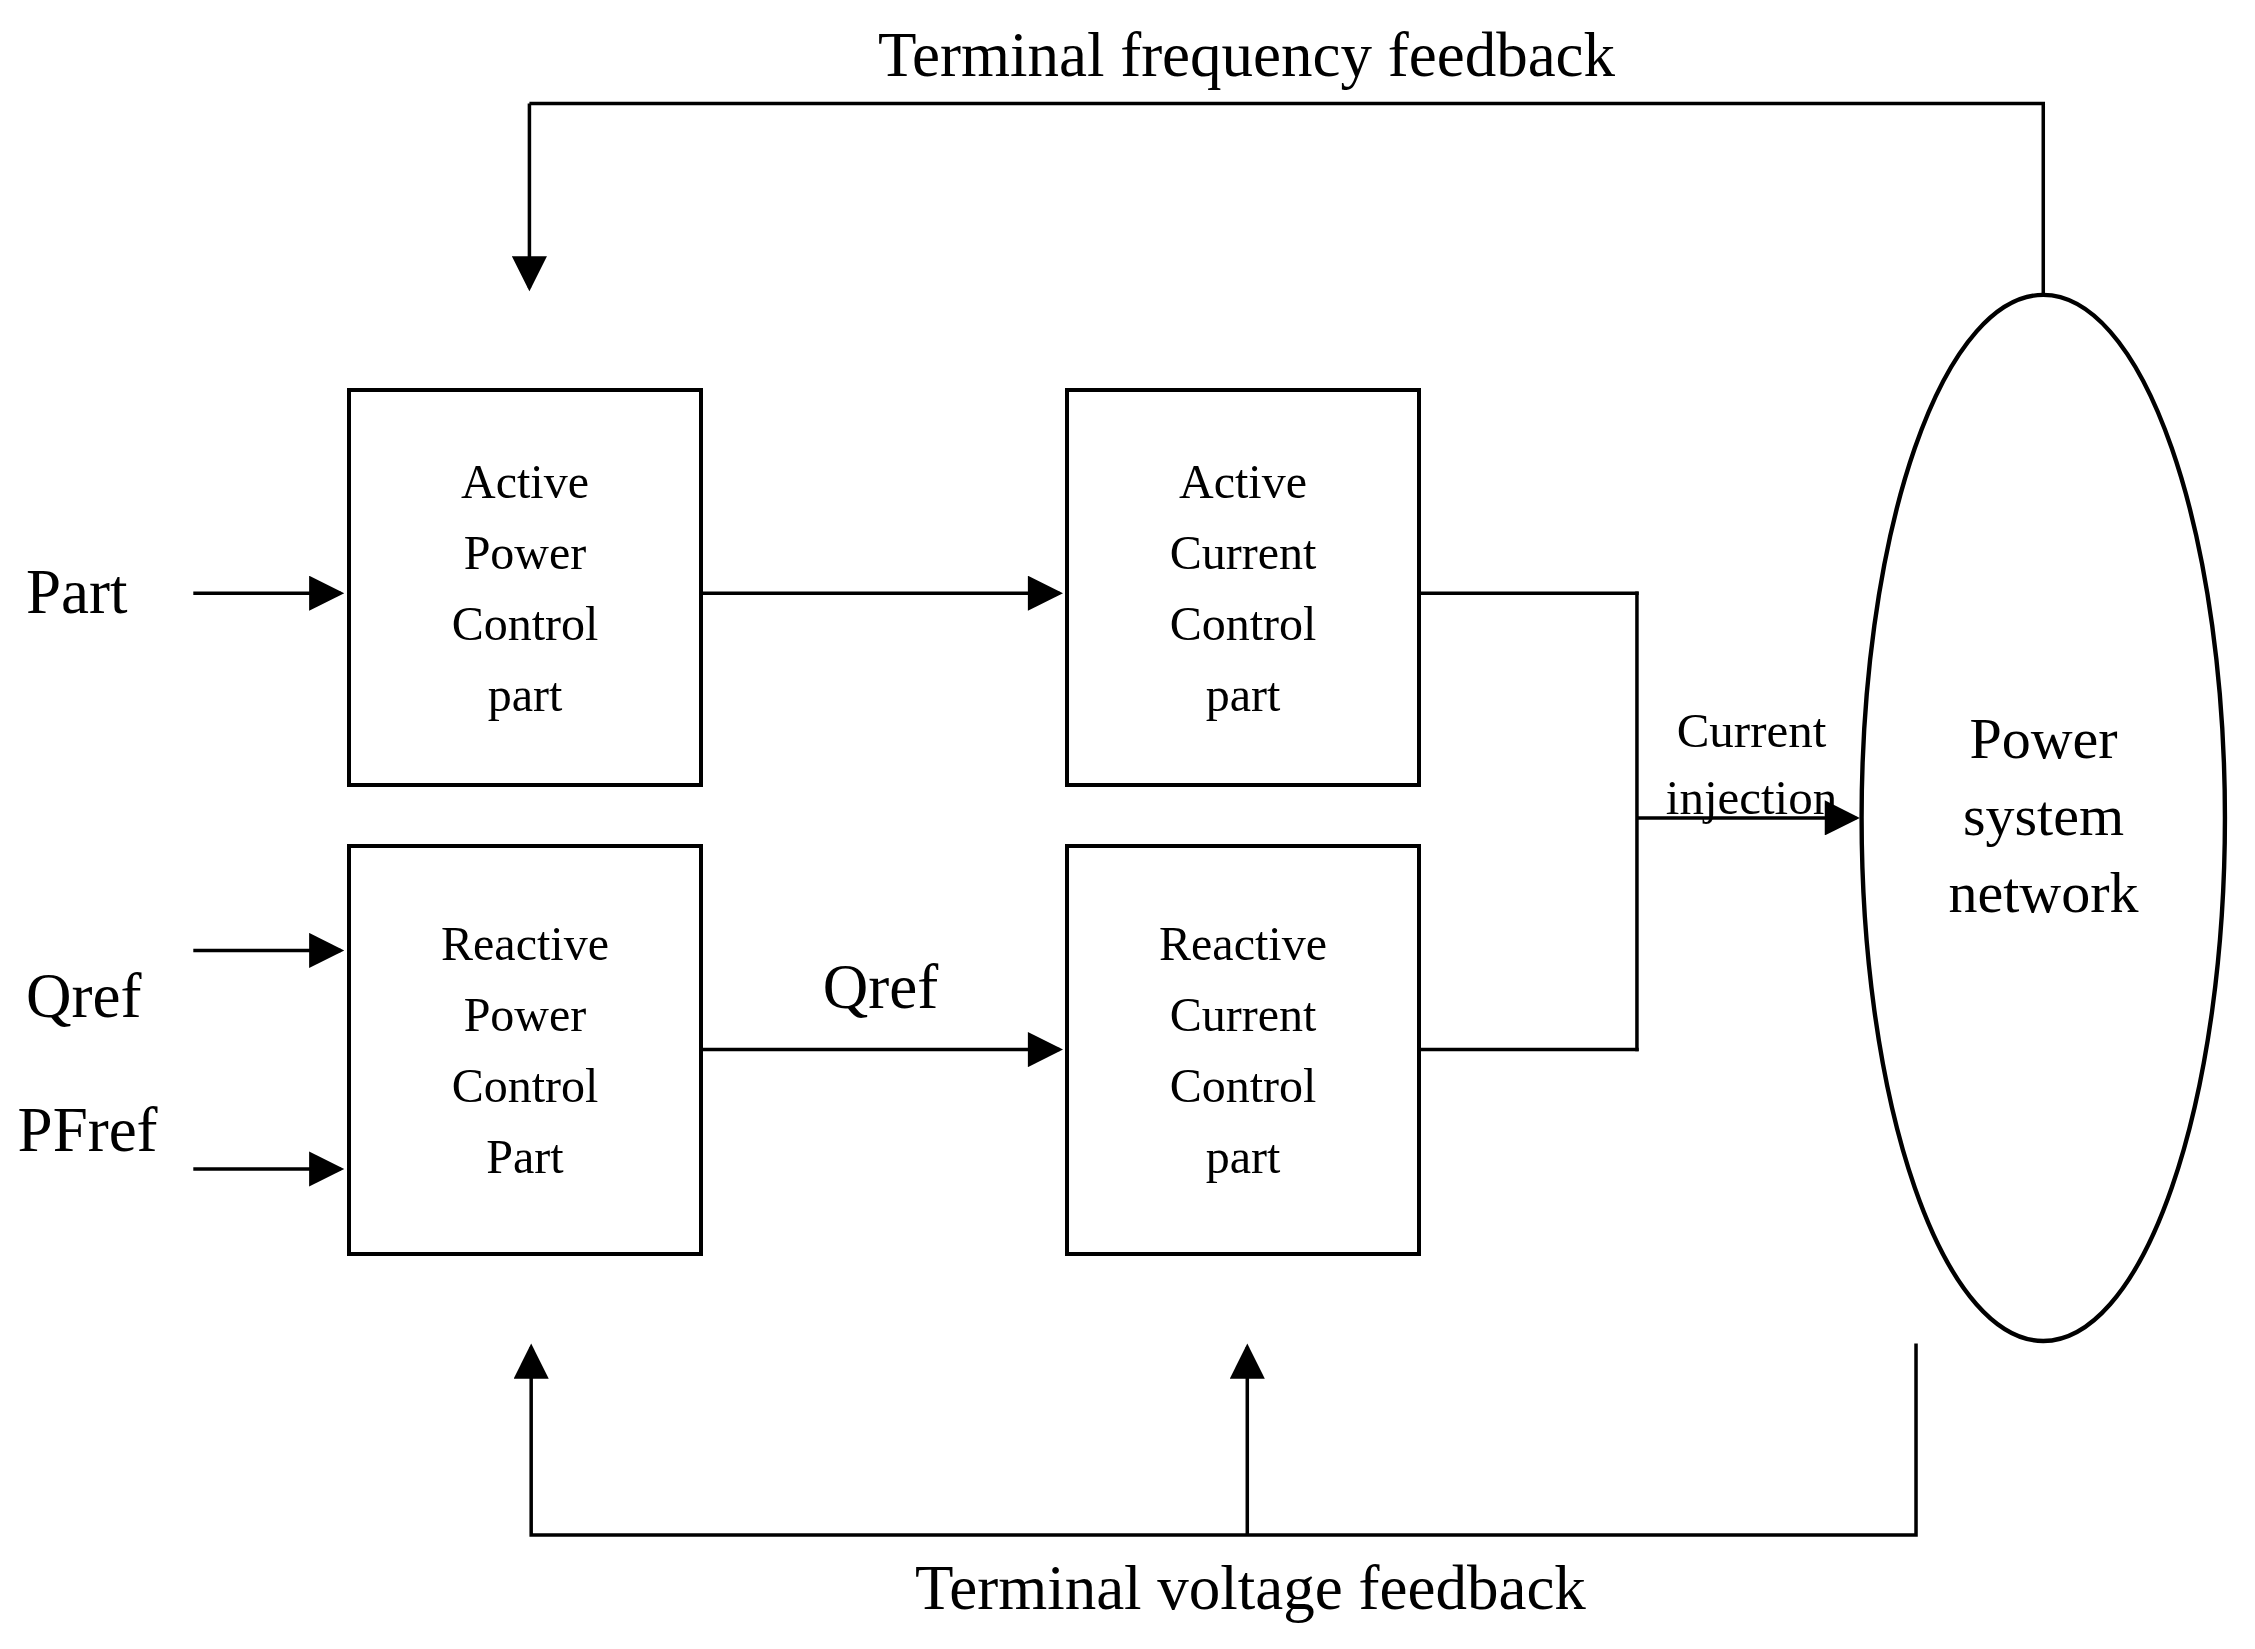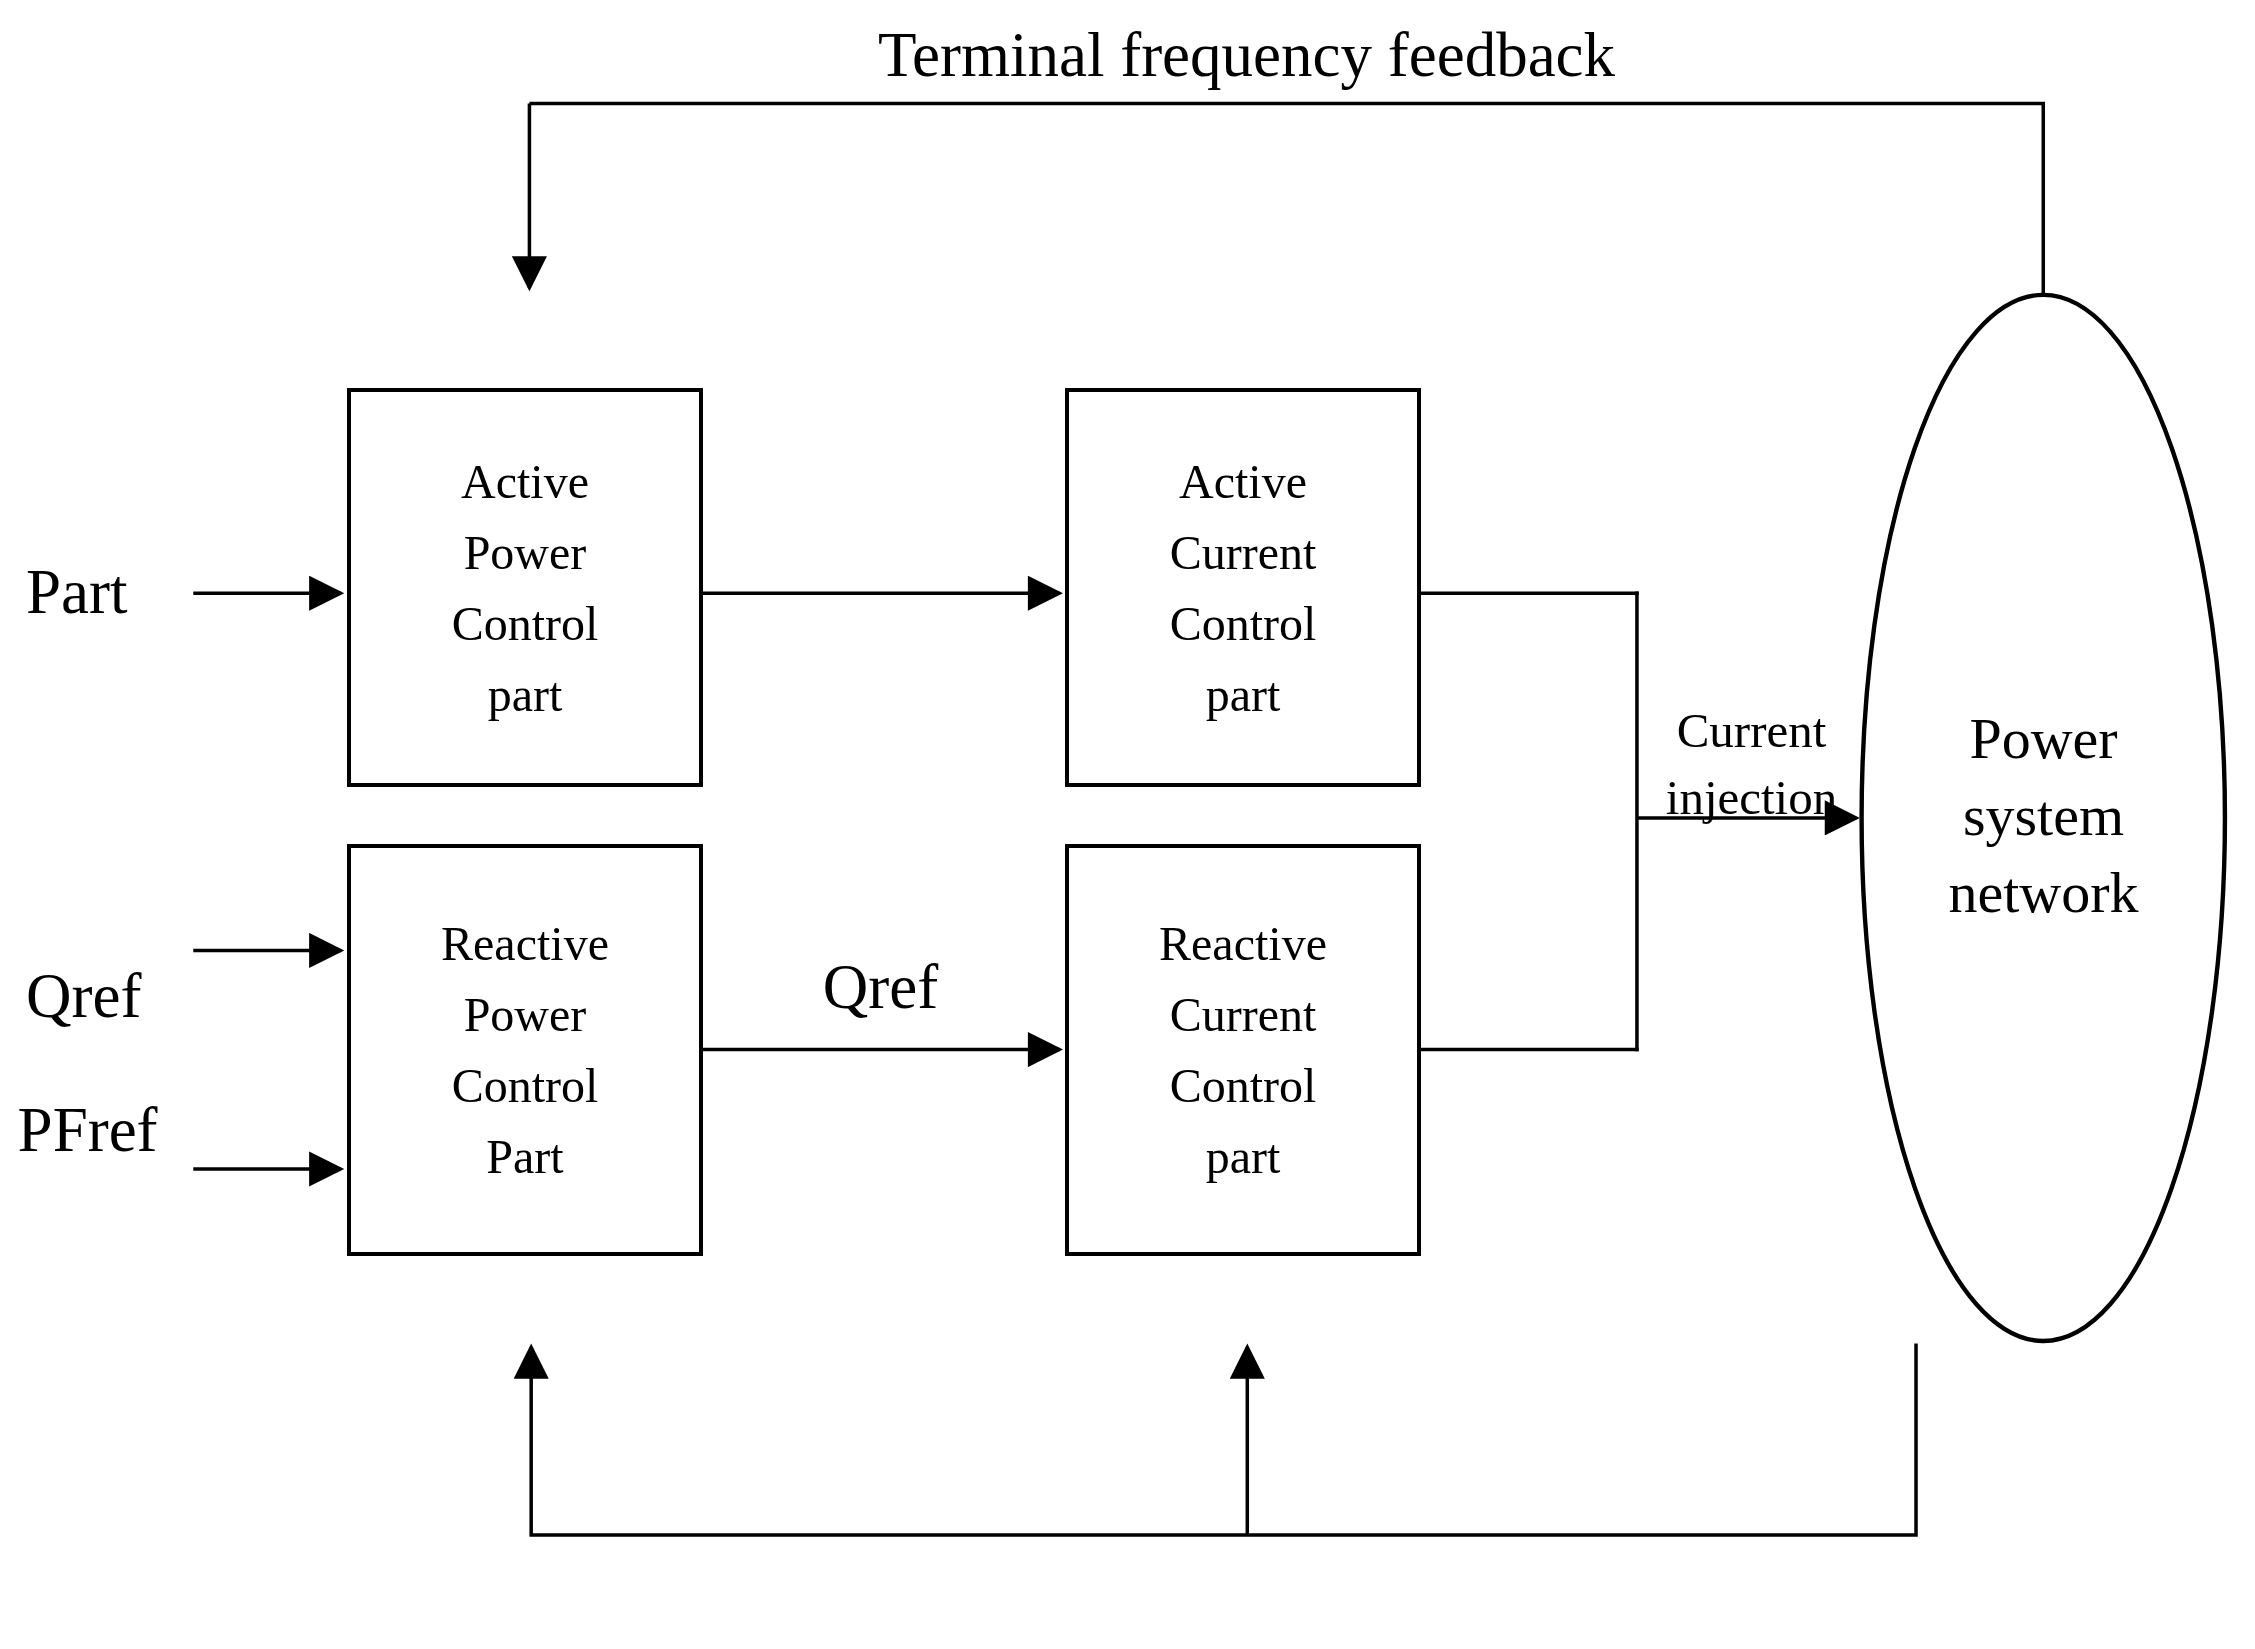--- a/index.html
+++ b/index.html
@@ -53,20 +53,21 @@
 
     <line class="wire" x1="1865" y1="932" x2="2115" y2="932" marker-end="url(#ah)"></line>
 
     <ellipse class="node-ellipse" cx="2328" cy="932" rx="207" ry="596"></ellipse>
 
     <polyline class="wire" points="2183,1531 2183,1749 605,1749 605,1535" marker-end="url(#ah)"></polyline>
     <line class="wire" x1="1421" y1="1749" x2="1421" y2="1535" marker-end="url(#ah)"></line>
   </svg>
 
   <div class="lbl center" style="left:746px; top:21px; width:1001px;">Terminal frequency feedback</div>
+  <div class="lbl center" style="left:746px; top:1554px; width:1009px;">Terminal voltage feedback</div>
 
   <div class="lbl" style="left:26px; top:558px;">Part</div>
   <div class="lbl" style="left:26px; top:916px;margin-top:46px;">Qref</div>
   <div class="lbl" style="left:17.6px; top:1096px;">PFref</div>
 
   <div class="box" style="left:347px; top:388px; width:356px; height:399px;">
     <div class="box-label">Active
 Power
 Control
 part</div>

